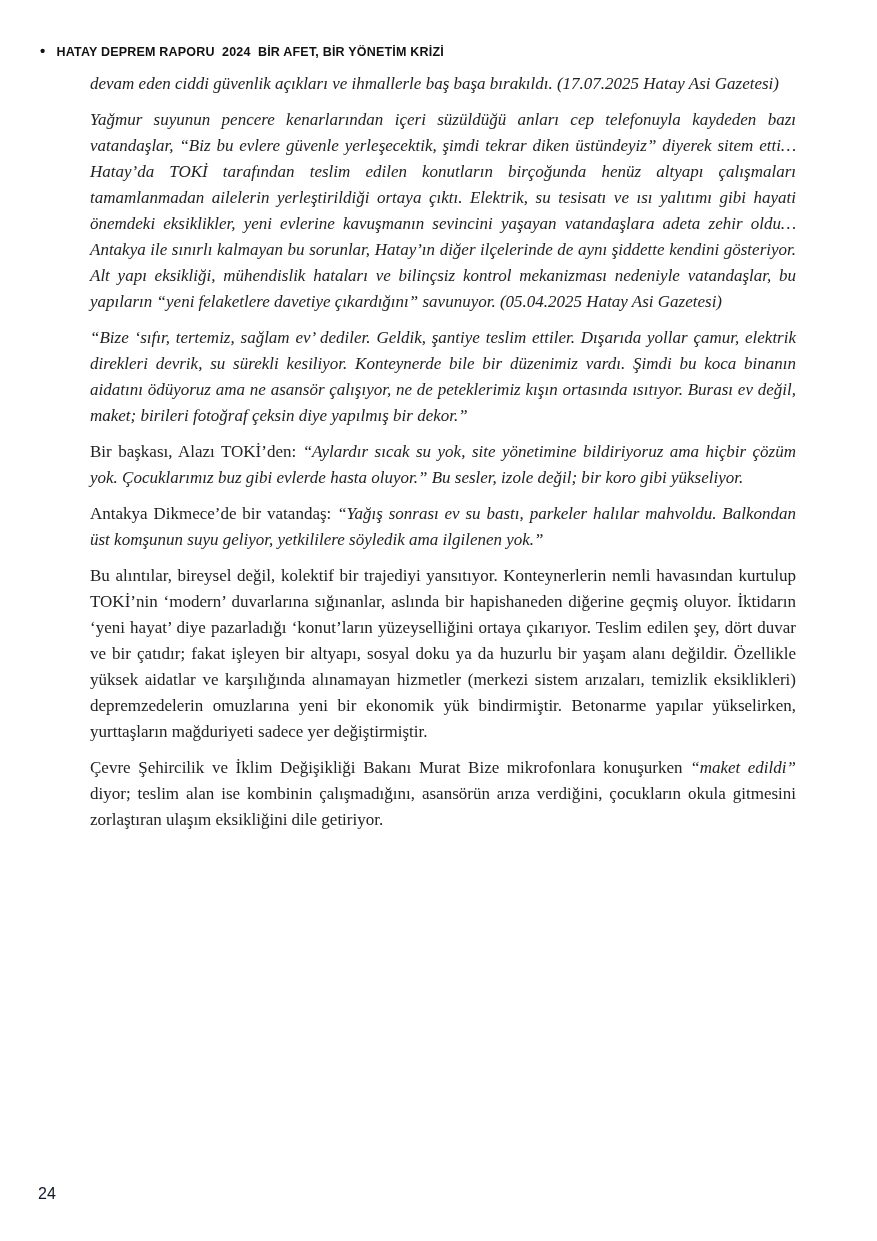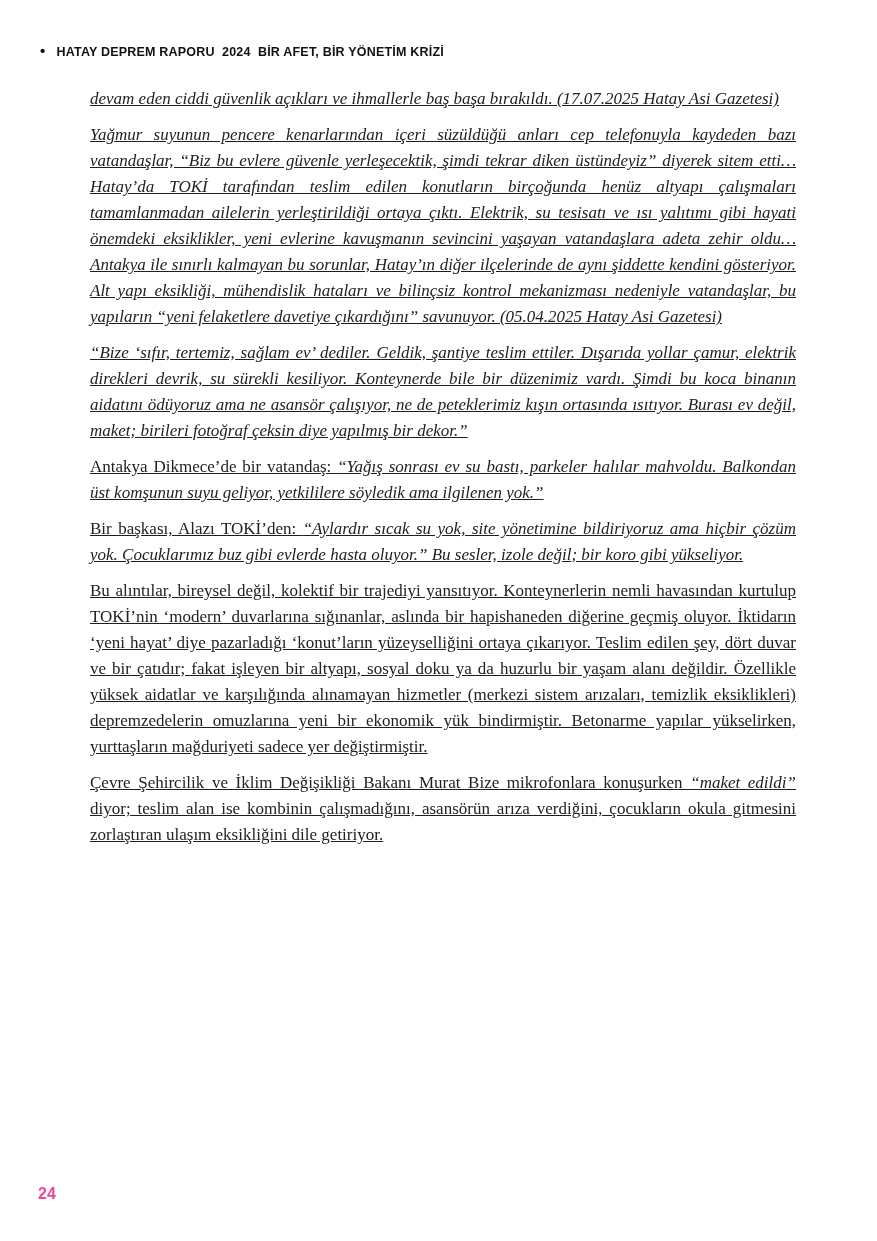--- a/index.html
+++ b/index.html
@@ -32,58 +32,57 @@
     white-space: pre;
   }
   .running-header .bullet {
     font-size: 15px;
     line-height: 1;
     position: relative;
     top: -1px;
   }
   .body-text {
     position: absolute;
-    top: 86px;
+    top: 71px;
     left: 90px;
     width: 706px;
-    text-decoration: underline;
   }
   .para {
     margin: 0 0 10px 0;
     font-size: 17px;
     line-height: 26px;
     text-align: justify;
     color: #222222;
   }
   .italic { font-style: italic; }
   .page-number {
     position: absolute;
     left: 38px;
     bottom: 38px;
     font-family: "Liberation Sans", sans-serif;
-    font-weight: 700;
+    font-weight: 400;
     font-size: 16px;
-    color: #ec4899;
+    color: #0f172a;
   }
 </style>
 </head>
 <body>
 
 <div class="page">
 
   <div class="running-header">
     <span class="bullet">•</span>
     <span>HATAY DEPREM RAPORU  2024  BİR AFET, BİR YÖNETİM KRİZİ</span>
   </div>
 
   <div class="body-text">
       <p class="para"><span class="italic">devam eden ciddi güvenlik açıkları ve ihmallerle baş başa bırakıldı. (17.07.2025 Hatay Asi Gazetesi)</span></p>
       <p class="para"><span class="italic">Yağmur suyunun pencere kenarlarından içeri süzüldüğü anları cep telefonuyla kaydeden bazı vatandaşlar, “Biz bu evlere güvenle yerleşecektik, şimdi tekrar diken üstündeyiz” diyerek sitem etti… Hatay’da TOKİ tarafından teslim edilen konutların birçoğunda henüz altyapı çalışmaları tamamlanmadan ailelerin yerleştirildiği ortaya çıktı. Elektrik, su tesisatı ve ısı yalıtımı gibi hayati önemdeki eksiklikler, yeni evlerine kavuşmanın sevincini yaşayan vatandaşlara adeta zehir oldu… Antakya ile sınırlı kalmayan bu sorunlar, Hatay’ın diğer ilçelerinde de aynı şiddette kendini gösteriyor. Alt yapı eksikliği, mühendislik hataları ve bilinçsiz kontrol mekanizması nedeniyle vatandaşlar, bu yapıların “yeni felaketlere davetiye çıkardığını” savunuyor. (05.04.2025 Hatay Asi Gazetesi)</span></p>
       <p class="para"><span class="italic">“Bize ‘sıfır, tertemiz, sağlam ev’ dediler. Geldik, şantiye teslim ettiler. Dışarıda yollar çamur, elektrik direkleri devrik, su sürekli kesiliyor. Konteynerde bile bir düzenimiz vardı. Şimdi bu koca binanın aidatını ödüyoruz ama ne asansör çalışıyor, ne de peteklerimiz kışın ortasında ısıtıyor. Burası ev değil, maket; birileri fotoğraf çeksin diye yapılmış bir dekor.”</span></p>
+      <p class="para"><span>Bir başkası, Alazı TOKİ’den: </span><span class="italic">“Aylardır sıcak su yok, site yönetimine bildiriyoruz ama hiçbir çözüm yok. Çocuklarımız buz gibi evlerde hasta oluyor.”  Bu sesler, izole değil; bir koro gibi yükseliyor.</span></p>
       <p class="para"><span>Antakya Dikmece’de bir vatandaş: </span><span class="italic">“Yağış sonrası ev su bastı, parkeler halılar mahvoldu. Balkondan üst komşunun suyu geliyor, yetkililere söyledik ama ilgilenen yok.”</span></p>
-      <p class="para"><span>Bir başkası, Alazı TOKİ’den: </span><span class="italic">“Aylardır sıcak su yok, site yönetimine bildiriyoruz ama hiçbir çözüm yok. Çocuklarımız buz gibi evlerde hasta oluyor.”  Bu sesler, izole değil; bir koro gibi yükseliyor.</span></p>
       <p class="para"><span>Bu alıntılar, bireysel değil, kolektif bir trajediyi yansıtıyor. Konteynerlerin nemli havasından kurtulup TOKİ’nin ‘modern’ duvarlarına sığınanlar, aslında bir hapishaneden diğerine geçmiş oluyor. İktidarın ‘yeni hayat’ diye pazarladığı ‘konut’ların yüzeyselliğini ortaya çıkarıyor. Teslim edilen şey, dört duvar ve bir çatıdır; fakat işleyen bir altyapı, sosyal doku ya da huzurlu bir yaşam alanı değildir. Özellikle yüksek aidatlar ve karşılığında alınamayan hizmetler (merkezi sistem arızaları, temizlik eksiklikleri) depremzedelerin omuzlarına yeni bir ekonomik yük bindirmiştir. Betonarme yapılar yükselirken, yurttaşların mağduriyeti sadece yer değiştirmiştir.</span></p>
       <p class="para"><span>Çevre Şehircilik ve İklim Değişikliği Bakanı Murat Bize mikrofonlara konuşurken </span><span class="italic">“maket edildi”</span><span> diyor; teslim alan ise kombinin çalışmadığını, asansörün arıza verdiğini, çocukların okula gitmesini zorlaştıran ulaşım eksikliğini dile getiriyor.</span></p>
     </div>
 
   <div class="page-number">24</div>
 
 </div>
 
 </body></html>

